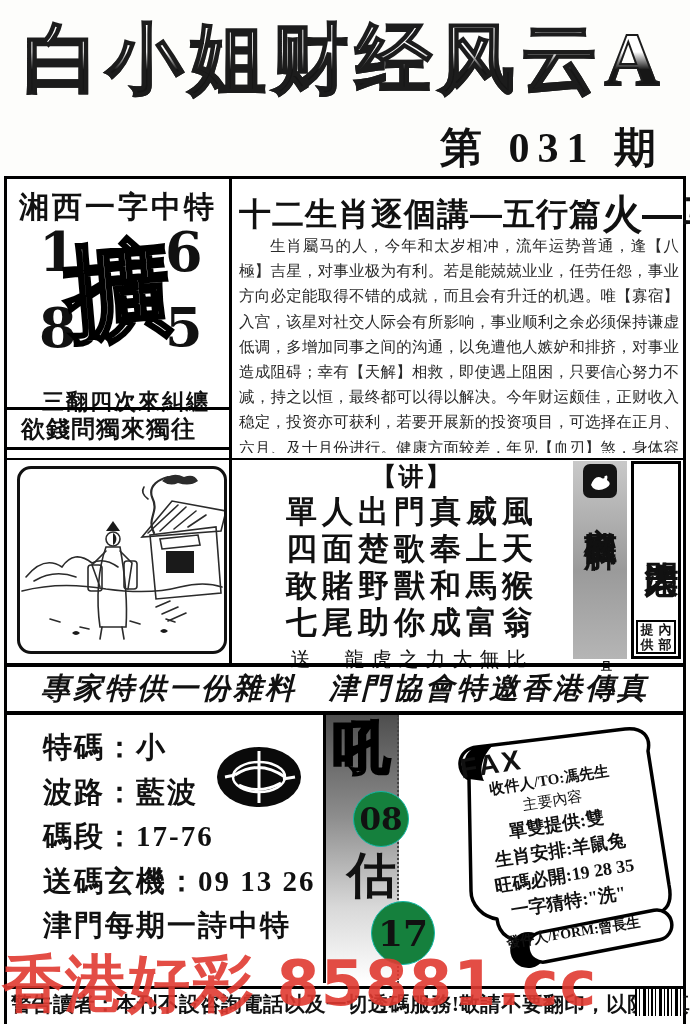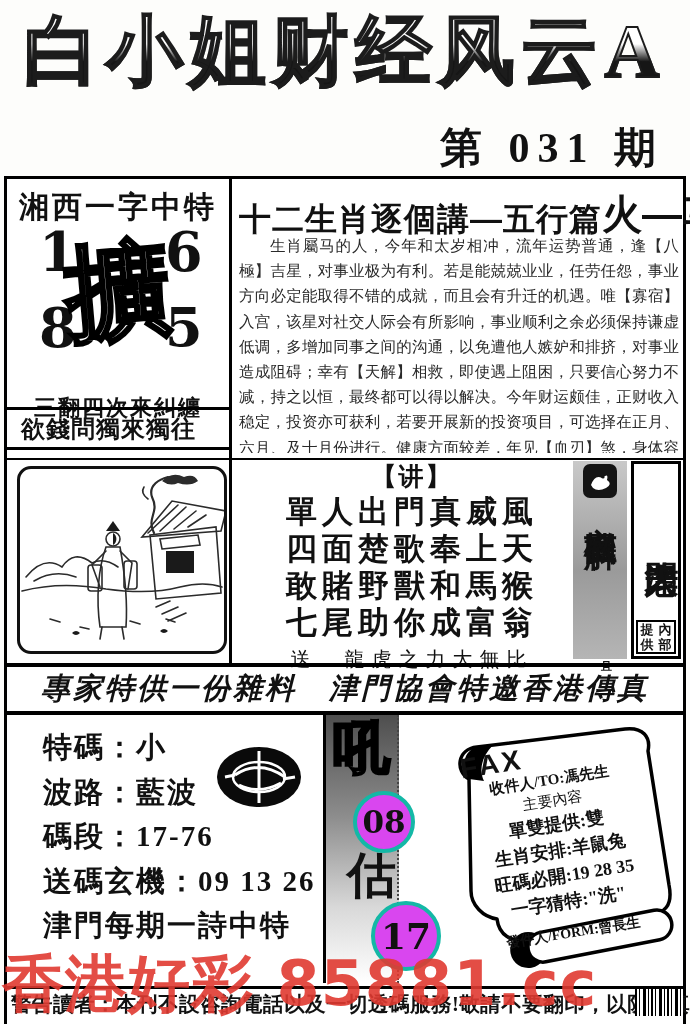--- a/index.html
+++ b/index.html
@@ -4,21 +4,21 @@
 <style>
   html,body{margin:0;padding:0;}
   body{
     width:690px;height:1024px;position:relative;overflow:hidden;
     background:#fdfdfb;
     font-family:"Liberation Serif","DejaVu Serif",serif;
     color:#111;
   }
   
   .title{
-    position:absolute;left:0;top:12px;width:690px;text-align:center;
+    position:absolute;left:0;top:20px;width:690px;text-align:center;
     font-size:76px;line-height:1.05;font-weight:bold;letter-spacing:7px;
     color:#111;white-space:nowrap;
   }
   @supports (-webkit-background-clip: text){
     .title{
       background:linear-gradient(180deg,#ffffff 0%,#ffffff 40%,#161616 62%,#161616 100%);
       -webkit-background-clip:text;background-clip:text;
       -webkit-text-fill-color:transparent;
       -webkit-text-stroke:2px #1c1c1c;
     }
@@ -45,36 +45,36 @@
   .big-char{
     position:absolute;left:46px;top:54px;width:130px;height:124px;
     text-align:center;font-size:104px;line-height:116px;font-weight:bold;
     color:#111;transform:rotate(-5deg);
   }
   @supports (-webkit-text-stroke: 1px black){
     .big-char{color:#fff;-webkit-text-stroke:3px #000;}
   }
   .phrase{position:absolute;left:0;width:222px;text-align:center;
     font-size:22px;font-weight:bold;letter-spacing:2px;}
-  .ph1{top:170px;} .ph2{top:214px;}
+  .ph1{top:170px;} .ph2{top:208px;margin-left:8px;}
   .money-box{
     position:absolute;left:0;top:228px;width:222px;height:43px;box-sizing:border-box;
     border-top:3px solid #000;border-bottom:3px solid #000;
     font-size:24px;font-weight:bold;line-height:38px;padding-left:14px;letter-spacing:1px;
   }
   .illus-box{
     position:absolute;left:10px;top:287px;width:204px;height:182px;
     border:3px solid #111;border-radius:14px;overflow:hidden;background:#fff;
   }
   .illus-box svg{display:block;width:100%;height:100%;}
 
   
   .z-header{
     position:absolute;left:232px;top:8px;width:442px;display:flex;
-    justify-content:space-between;align-items:flex-end;
+    justify-content:space-between;align-items:center;
   }
   .z-title{font-family:"Liberation Sans","DejaVu Sans",sans-serif;
     font-weight:900;font-size:32px;letter-spacing:1px;white-space:nowrap;}
   .z-animal{font-family:"Liberation Sans","DejaVu Sans",sans-serif;
     font-weight:900;font-size:40px;white-space:nowrap;}
   .z-body{
     position:absolute;left:232px;top:54px;width:440px;height:220px;
     font-size:15.5px;line-height:25.2px;text-align:justify;text-indent:2em;
     color:#2a2a2a;overflow:hidden;
   }
@@ -133,21 +133,21 @@
   }
   .roar-char{
     position:absolute;left:326px;top:538px;font-size:57px;font-weight:bold;line-height:1.1;
     color:#111;z-index:3;
   }
   @supports (-webkit-text-stroke: 1px black){
     .roar-char{color:#fff;-webkit-text-stroke:2.5px #000;}
   }
   .gu-char{position:absolute;left:340px;top:664px;font-size:49px;font-weight:bold;z-index:3;}
   .num-circle{
-    position:absolute;border:4px solid #14b8a6;border-radius:50%;background:#d946ef;
+    position:absolute;border:1px solid #14b8a6;border-radius:50%;background:#15803d;
     text-align:center;font-weight:bold;font-family:"DejaVu Serif",serif;z-index:4;
   }
   .c08{left:346px;top:612px;width:54px;height:54px;font-size:31px;line-height:54px;}
   .c17{left:364px;top:722px;width:62px;height:62px;font-size:36px;line-height:62px;}
 
   
   .fax-box{position:absolute;left:420px;top:538px;width:258px;height:266px;}
   .fax-box svg{position:absolute;left:0;top:0;width:100%;height:100%;}
   .fax-lines{
     position:absolute;left:30px;top:24px;width:204px;z-index:2;

